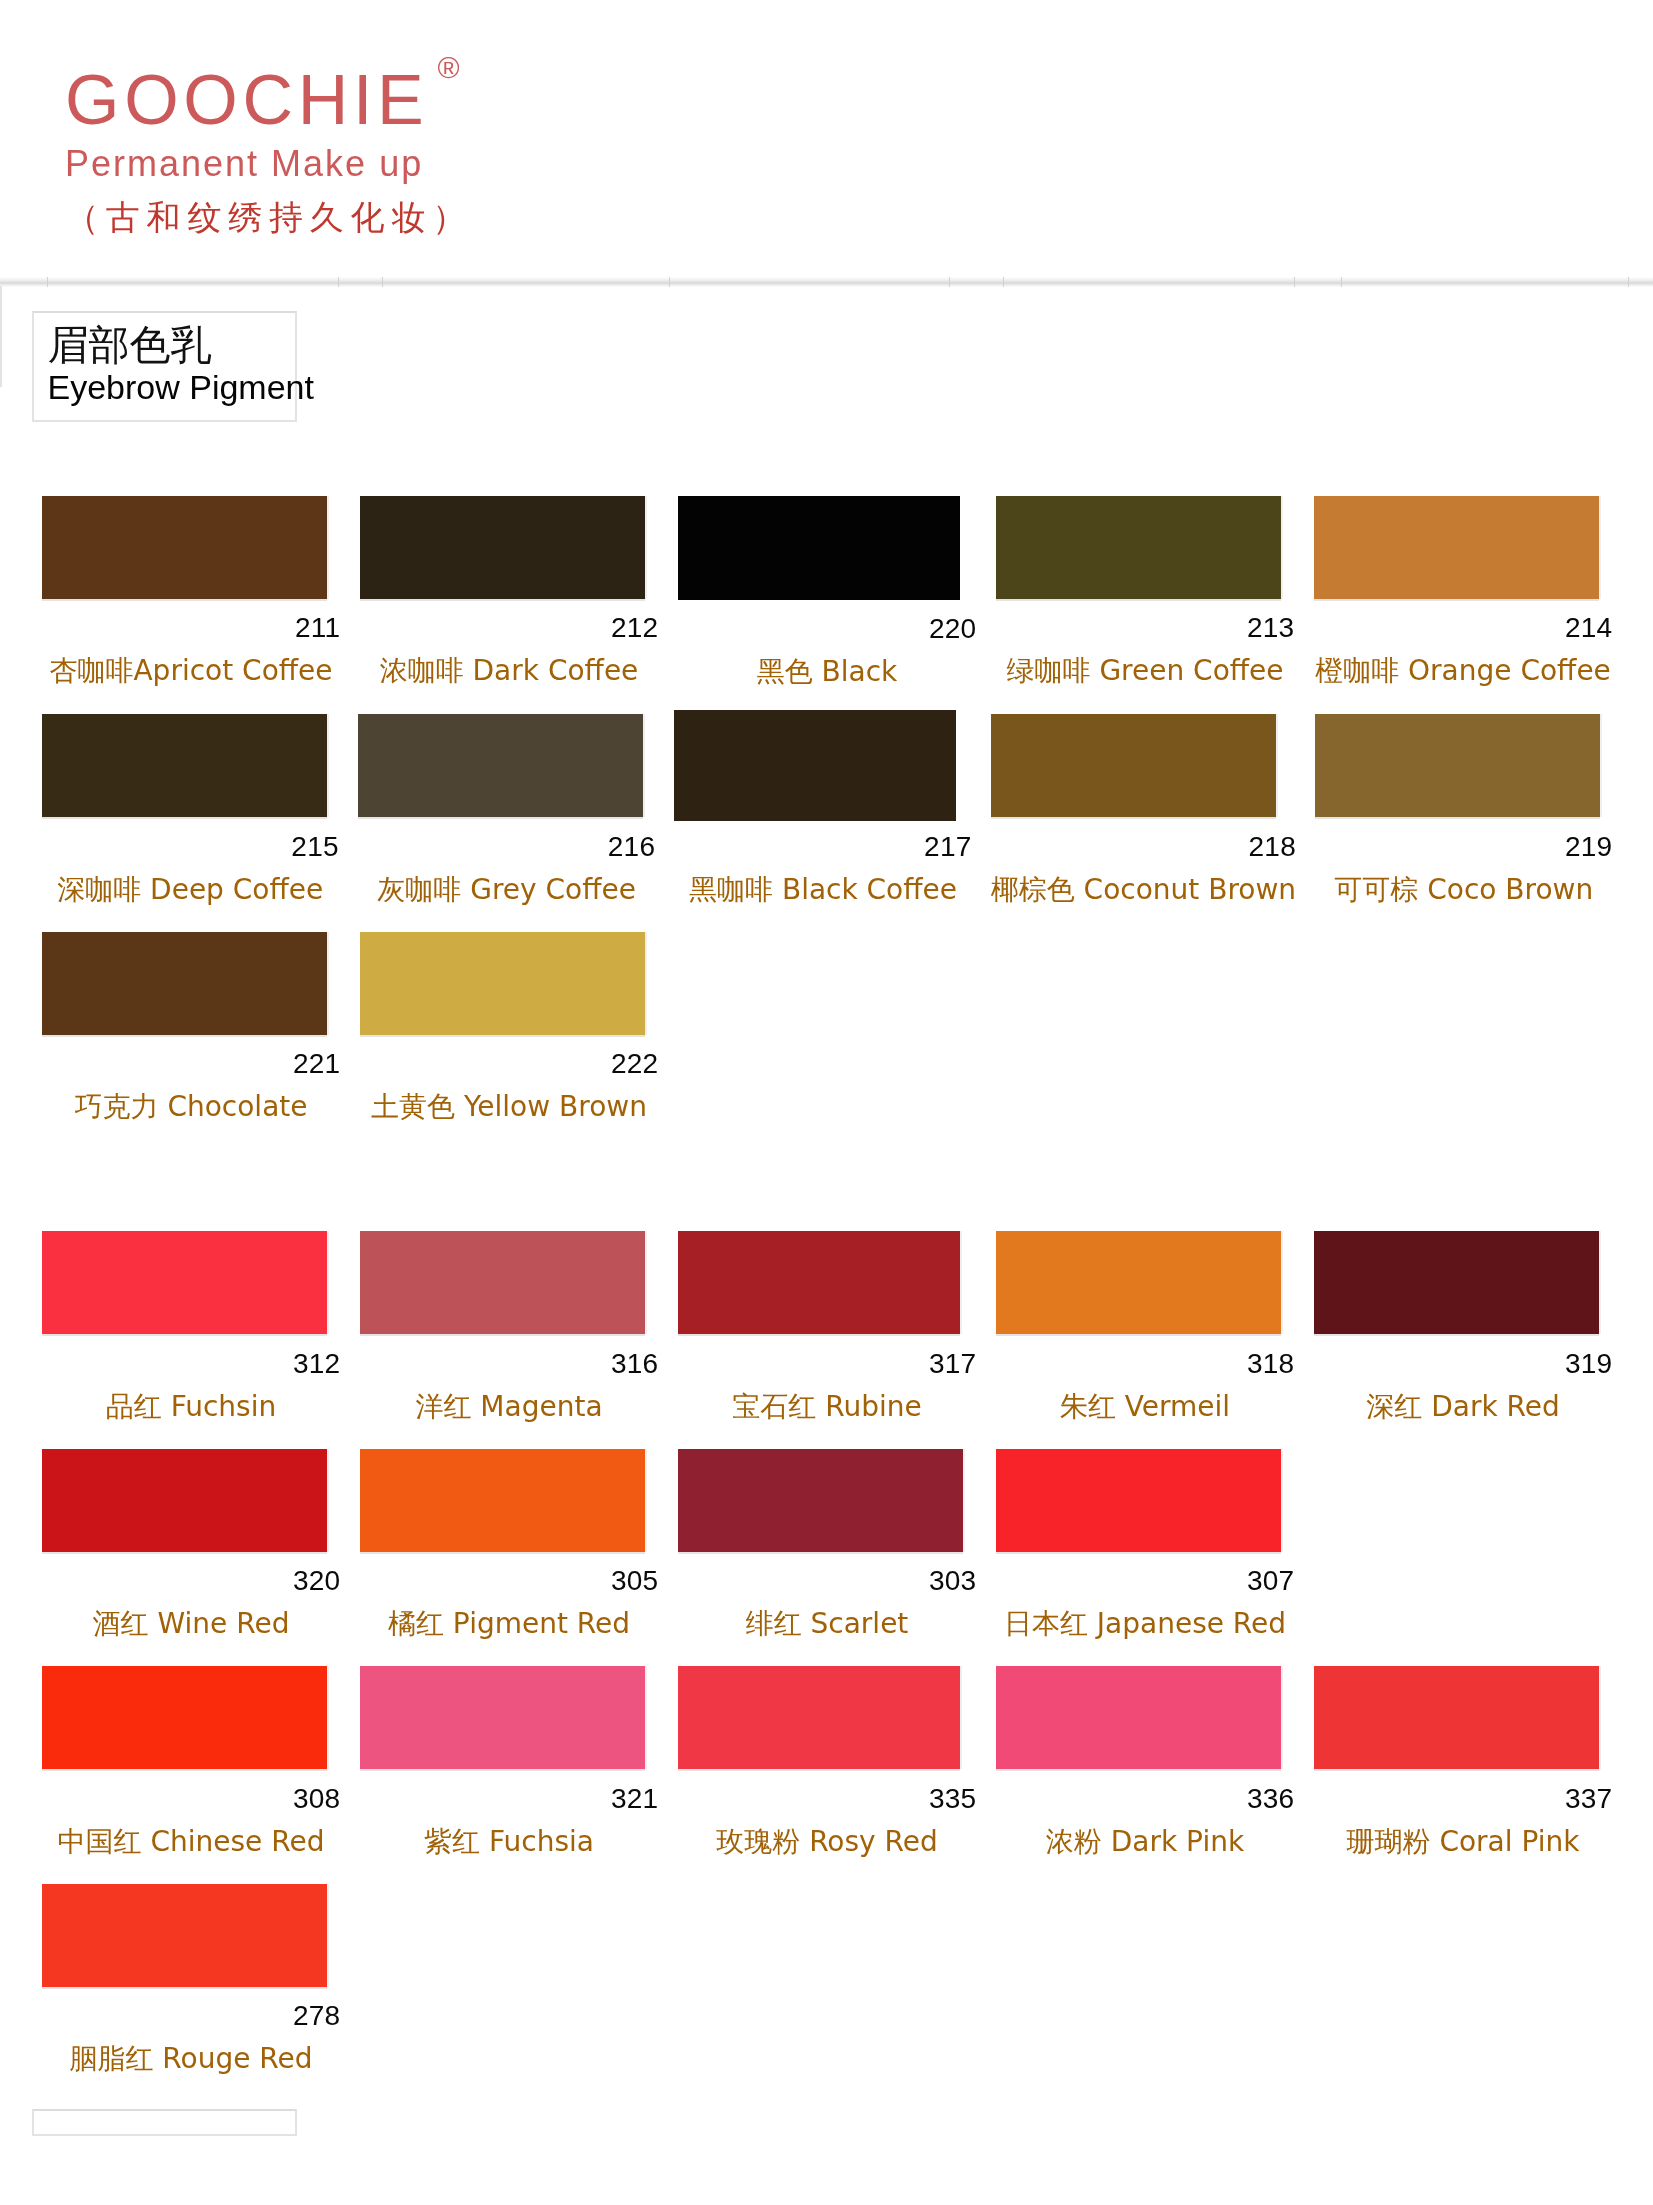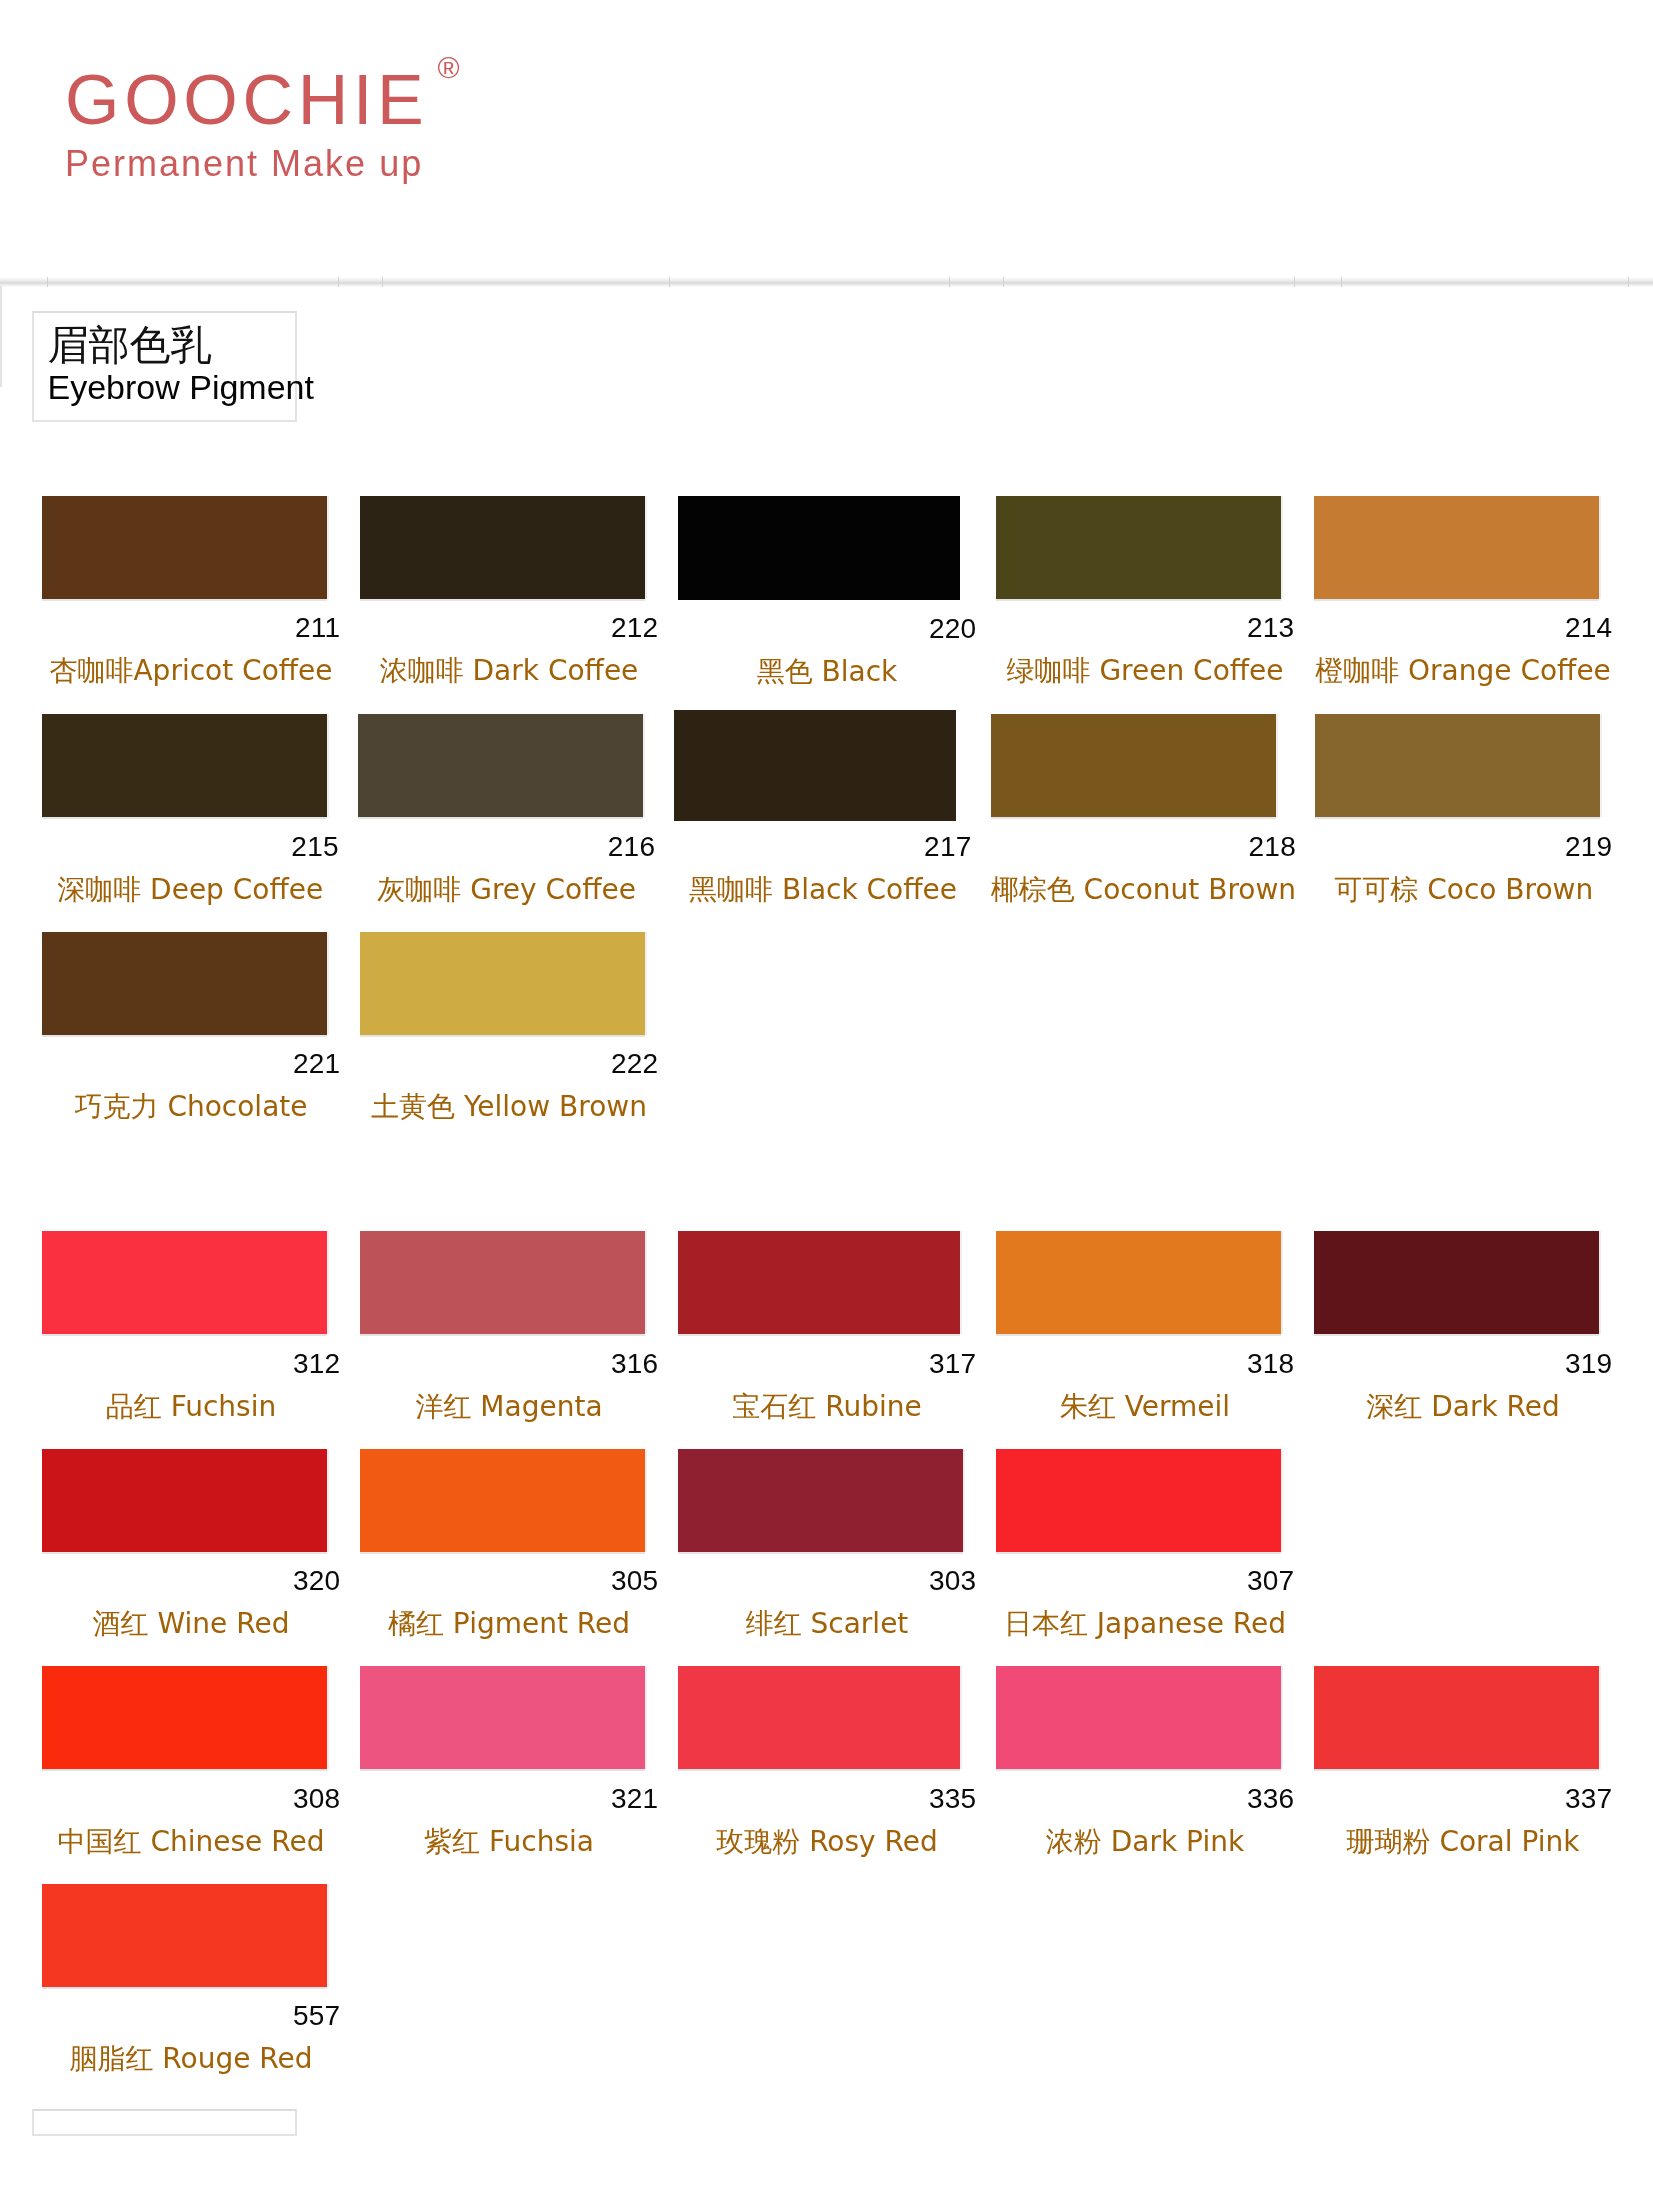--- a/index.html
+++ b/index.html
@@ -157,20 +157,21 @@
 </style>
 </head>
 <body>
 
 <div class="brand-header">
   <div class="brand-wordmark">
     <div class="brand-name">GOOCHIE</div>
     <div class="brand-reg">®</div>
   </div>
   <div class="brand-tagline">Permanent Make up</div>
+  <div class="brand-chinese">（古和纹绣持久化妆）</div>
 </div>
 <div class="header-rule">
   <div class="header-rule-ticks">
     <span style="left:47px"></span>
       <span style="left:338px"></span>
       <span style="left:382px"></span>
     <span style="left:669px"></span>
       <span style="left:949px"></span>
       <span style="left:1003px"></span>
     <span style="left:1294px"></span>
@@ -353,21 +354,21 @@
       <div class="code">337</div>
       <div class="label">珊瑚粉  Coral Pink</div>
     </div>
   </div>
 
   <div class="row-gap-sm"></div>
 
   <div class="grid">
     <div class="cell">
       <div class="swatch" style="background:#f53722"></div>
-      <div class="code">557</div>
+      <div class="code">278</div>
       <div class="label">胭脂红 Rouge Red</div>
     </div>
     <div class="cell empty"></div>
     <div class="cell empty"></div>
     <div class="cell empty"></div>
     <div class="cell empty"></div>
   </div>
 </div>
 
 <div class="gap-before-section"></div>

